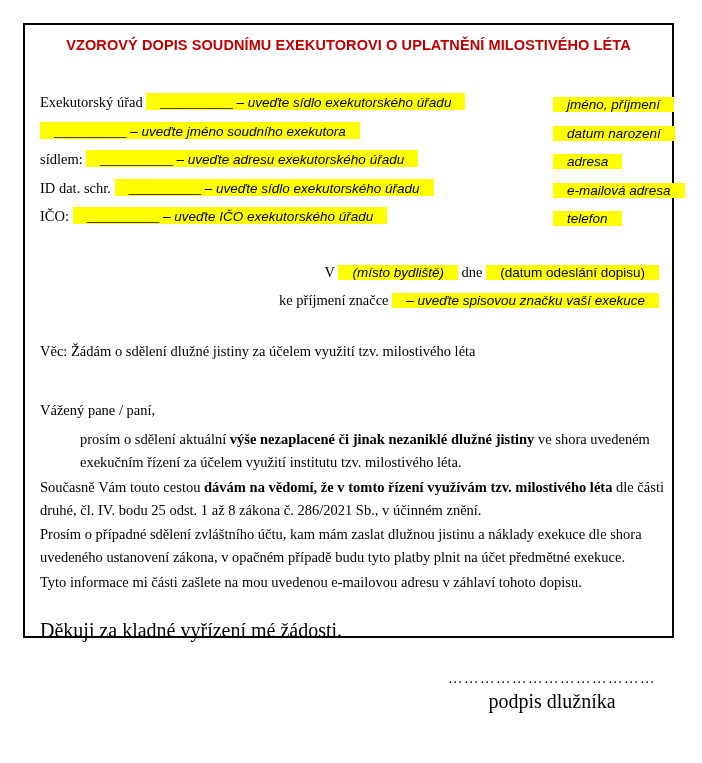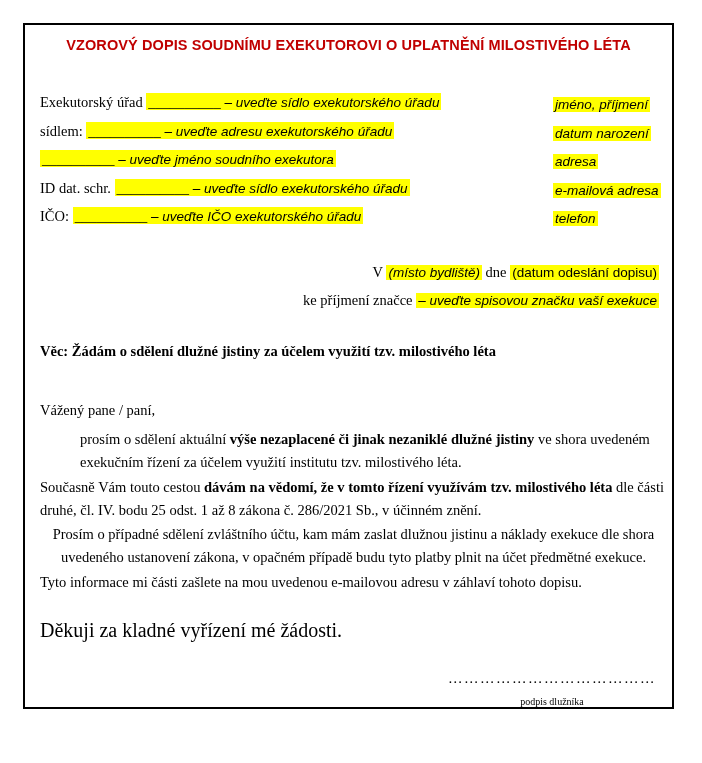--- a/index.html
+++ b/index.html
@@ -1,72 +1,72 @@
 <!DOCTYPE html>
 <html><head>
 <meta charset="utf-8">
 <style>
   html,body { margin:0; padding:0; background:#ffffff; }
   .canvas {
     position:relative; width:702px; height:763px; background:#ffffff;
     font-family:"Liberation Serif", serif; color:#000000; overflow:hidden;
   }
   .frame {
-    position:absolute; left:23px; top:23px; width:651px; height:686px;
+    position:absolute; left:23px; top:23px; width:651px; height:615px;
     border:2px solid #000000; background:#ffffff; box-sizing:border-box;
   }
   .title {
     position:absolute; top:12px; left:0; right:0; text-align:center;
     font-family:"Liberation Sans", sans-serif; font-weight:bold;
     font-size:14.5px; color:#c00000; letter-spacing:0.1px;
   }
   .line { line-height:27.5px; white-space:nowrap; }
   .serif { font-size:14.5px; }
-  .hl { background:#ffff00; padding:0 2px; }
+  .hl { background:#ffff00; padding:0 14px; }
   .blank { font-size:14.5px; letter-spacing:0; }
   .instr {
     font-family:"Liberation Sans", sans-serif; font-style:italic;
     font-size:13.5px;
   }
   .instr-upright {
     font-family:"Liberation Sans", sans-serif; font-style:normal;
     font-size:13.5px;
     text-align:center;
   }
   .recipient { position:absolute; top:63px; left:15px; }
   .sender { position:absolute; top:65px; left:528px; }
   .dateline { position:absolute; top:239px; right:13px; font-size:14.5px; white-space:nowrap; }
   .refline  { position:absolute; top:267px; right:13px; font-size:14.5px; white-space:nowrap; }
-  .subject  { position:absolute; top:318px; left:15px; width:625px; font-size:14.5px; font-weight:bold; }
+  .subject  { position:absolute; top:318px; left:15px; width:625px; font-size:14.5px; font-weight:normal; }
   .salutation { position:absolute; top:377px; left:15px; font-size:14.5px; }
   .para { position:absolute; left:15px; width:627px; font-size:14.5px; line-height:23px; }
   .para b { font-weight:bold; }
-  .p1 { top:403px;margin-left:40px; } .p2 { top:451px; } .p3 { top:498px;text-align:center; } .p4 { top:546px; }
+  .p1 { top:403px;margin-left:40px; } .p2 { top:451px; } .p3 { top:498px; } .p4 { top:546px; }
   .closing { position:absolute; top:594px; left:15px; font-size:20px; }
   .signature { position:absolute; top:645px; right:16px; text-align:center; }
   .dots { font-size:14.5px; letter-spacing:1.5px; line-height:16px; }
-  .siglabel { font-size:10px; margin-top:10px; }
+  .siglabel { font-size:20px; margin-top:4px; }
 </style>
 </head>
 <body>
 
 <div class="canvas">
   <div class="frame">
 
     <div class="title">VZOROVÝ DOPIS SOUDNÍMU EXEKUTOROVI O UPLATNĚNÍ MILOSTIVÉHO LÉTA</div>
 
     <div class="recipient">
       <div class="line">
         <span class="serif">Exekutorský úřad </span><span class="hl"><span class="blank">__________</span><span class="instr"> – uveďte sídlo exekutorského úřadu</span></span>
       </div>
       <div class="line">
-        <span class="serif">sídlem: </span><span class="hl"><span class="blank">__________</span><span class="instr"> – uveďte adresu exekutorského úřadu</span></span>
+        <span class="serif"></span><span class="hl"><span class="blank">__________</span><span class="instr"> – uveďte jméno soudního exekutora</span></span>
       </div>
       <div class="line">
-        <span class="serif"></span><span class="hl"><span class="blank">__________</span><span class="instr"> – uveďte jméno soudního exekutora</span></span>
+        <span class="serif">sídlem: </span><span class="hl"><span class="blank">__________</span><span class="instr"> – uveďte adresu exekutorského úřadu</span></span>
       </div>
       <div class="line">
         <span class="serif">ID dat. schr. </span><span class="hl"><span class="blank">__________</span><span class="instr"> – uveďte sídlo exekutorského úřadu</span></span>
       </div>
       <div class="line">
         <span class="serif">IČO: </span><span class="hl"><span class="blank">__________</span><span class="instr"> – uveďte IČO exekutorského úřadu</span></span>
       </div>
     </div>
 
     <div class="sender">

